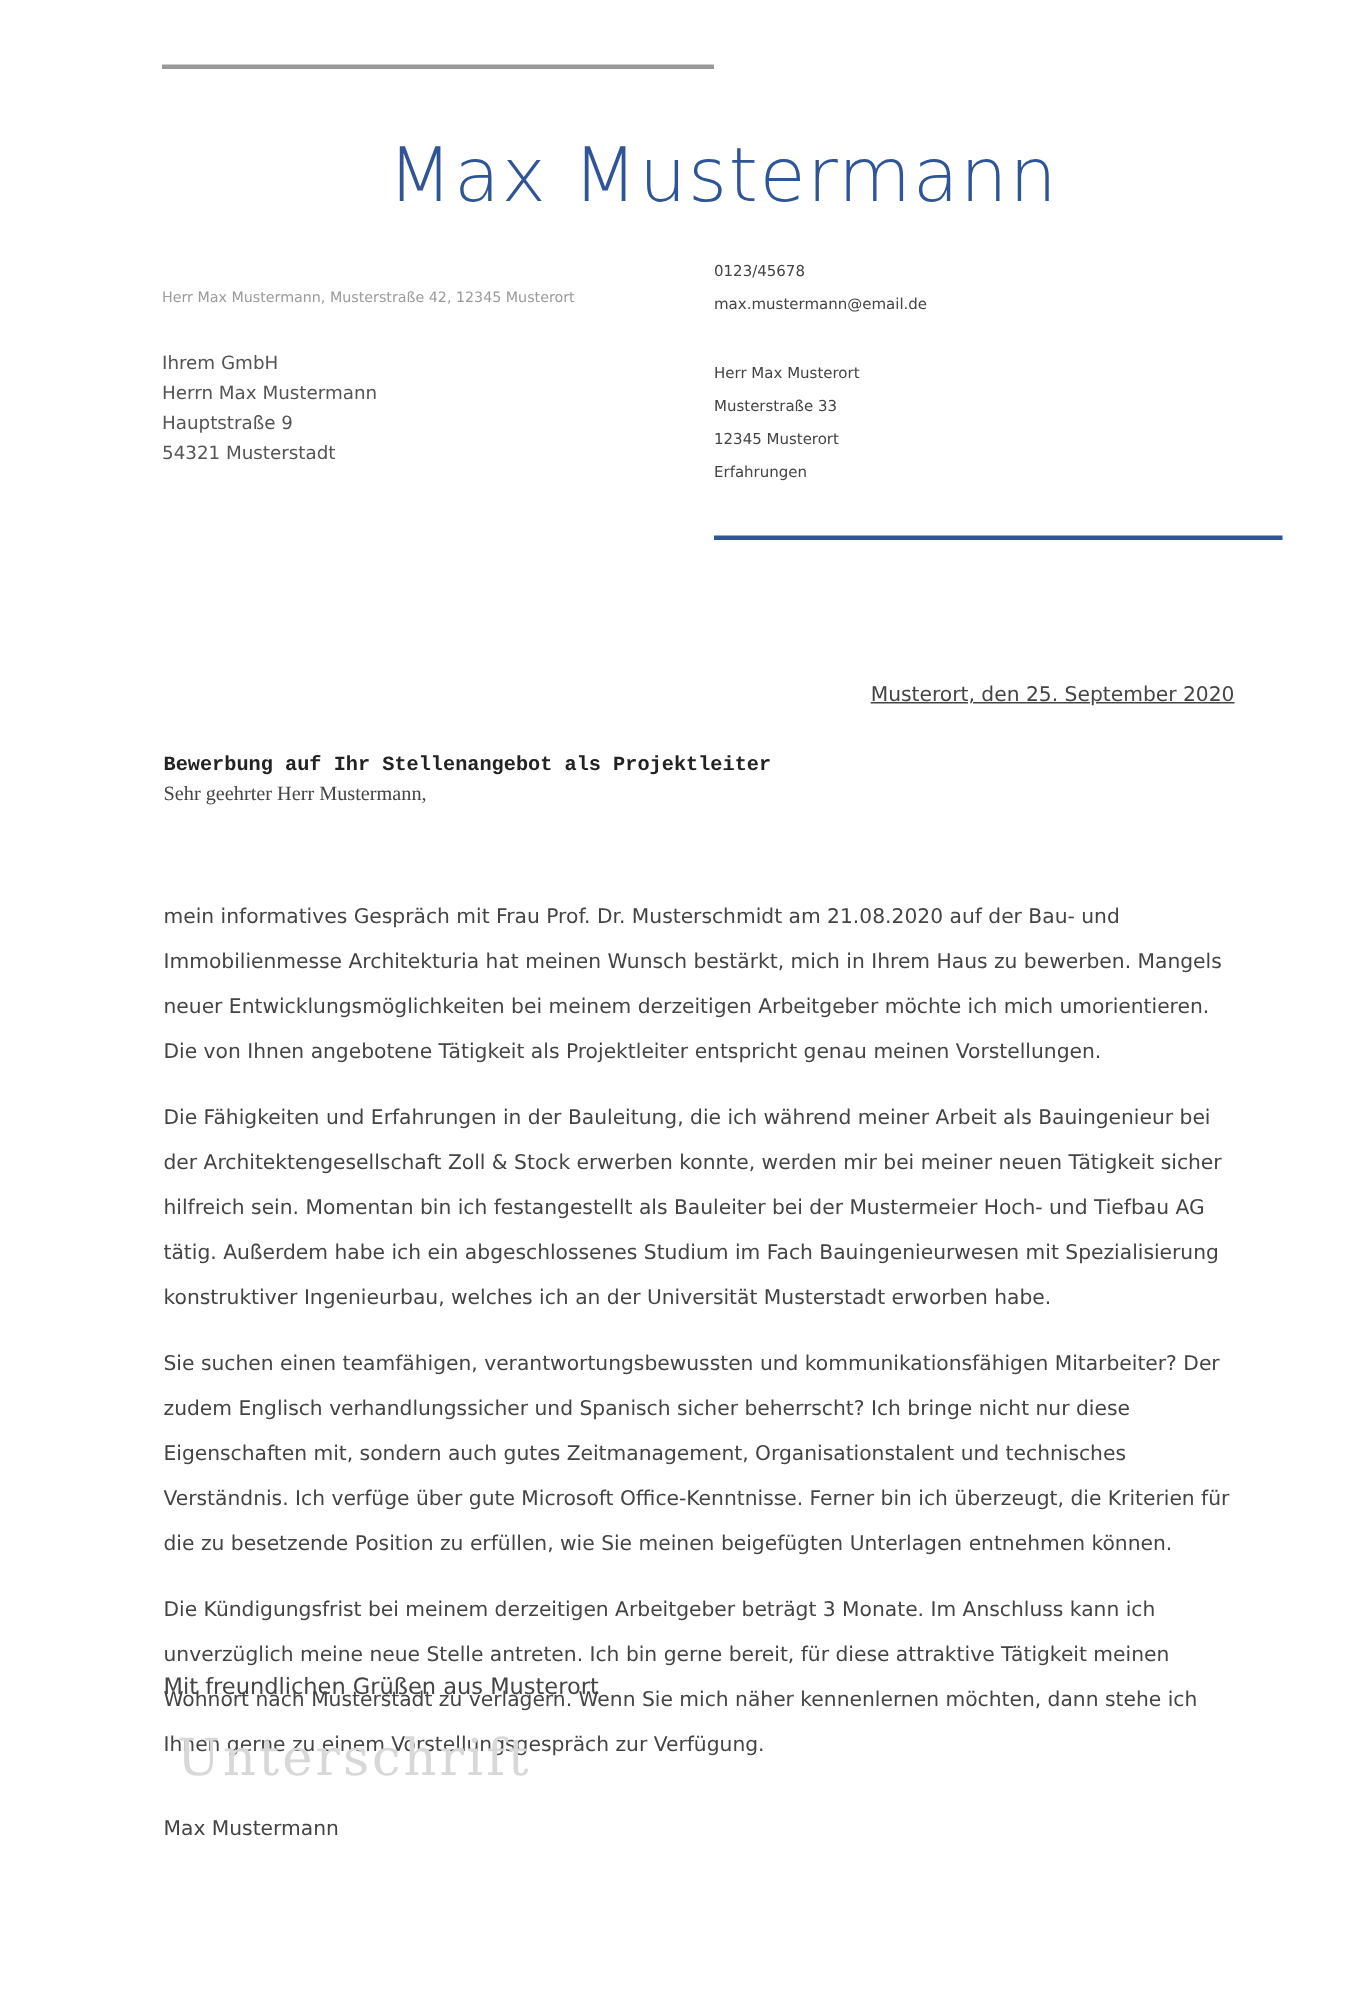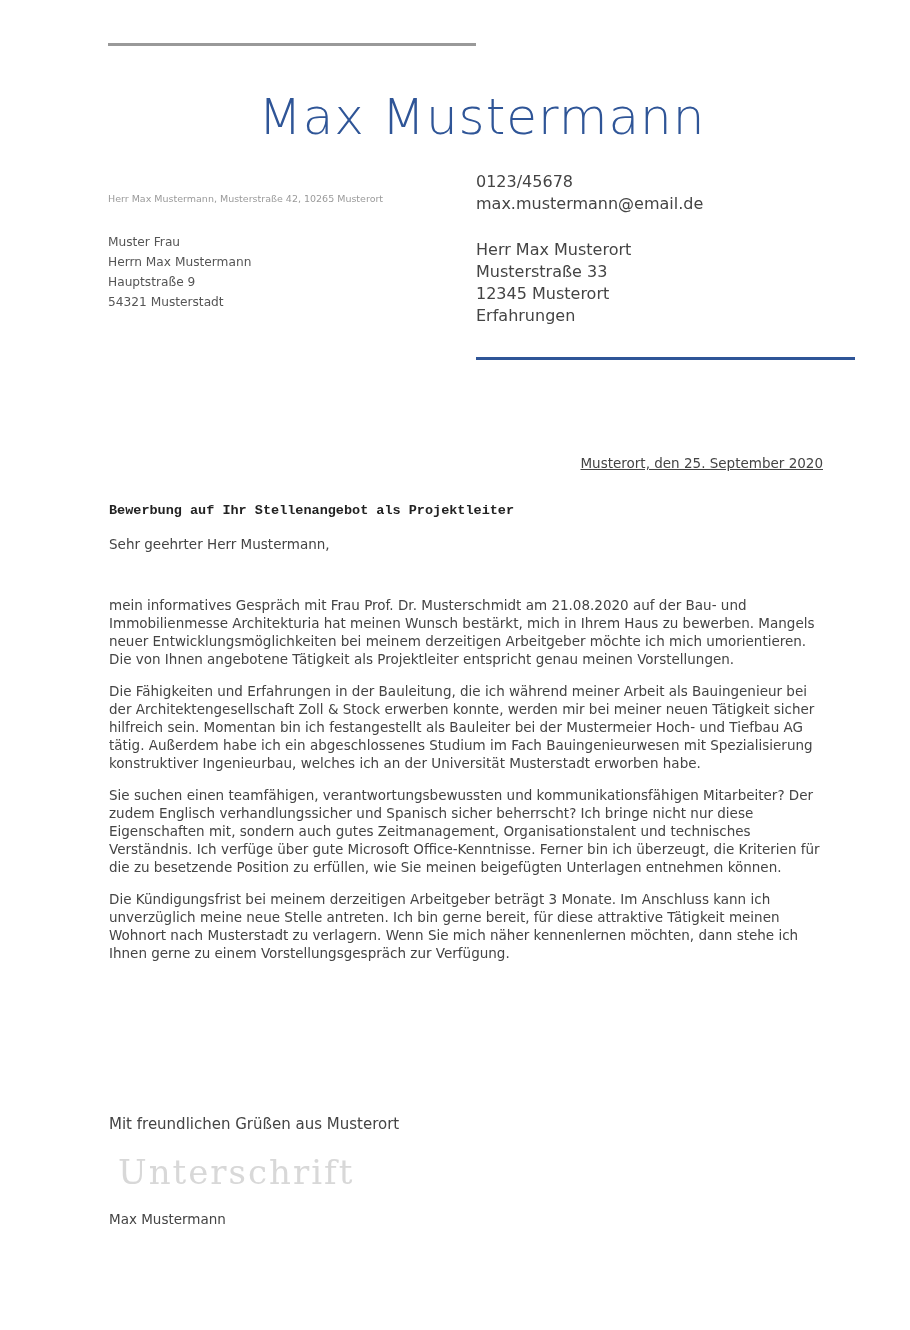--- a/index.html
+++ b/index.html
@@ -5,45 +5,45 @@
     html, body { margin: 0; padding: 0; background: #ffffff; }
     body { width: 910px; height: 1330px; position: relative; overflow: hidden;
       font-family: "DejaVu Sans", sans-serif; color: #3c3c3c; }
     .abs { position: absolute; }
     .top-rule { left: 108px; top: 43px; width: 368px; height: 3px; background: #999999; }
     .name { left: 0; width: 910px; top: 84px; text-align: center; padding-left: 54px; box-sizing: border-box;
       font-size: 50px; font-weight: 300; letter-spacing: 1px; color: #2f5597; line-height: 66px; }
     .sender-line { left: 108px; top: 193px; font-size: 9.5px; color: #9a9a9a; white-space: nowrap; }
     .recipient { left: 108px; top: 232px; font-size: 12.2px; line-height: 20px; color: #555; }
     .recipient div { white-space: nowrap; }
-    .contact { left: 476px; top: 171px; font-size: 16px; line-height: 22px; color: #444; }
+    .contact { left: 476px; top: 171px; font-size: 10px; line-height: 22px; color: #444; }
     .contact div { white-space: nowrap; }
     .contact .gap { height: 24px; }
     .blue-rule { left: 476px; top: 357px; width: 379px; height: 3px; background: #2f5597; }
     .date { right: 87px; top: 455px; font-size: 13.5px; color: #444; white-space: nowrap; text-decoration: underline; }
     .subject { left: 109px; top: 503px; font-size: 13.5px; font-weight: bold; color: #222; white-space: nowrap; font-family: Liberation Mono, monospace; }
-    .salutation { left: 109px; top: 536px; font-size: 13.5px; color: #444; white-space: nowrap; }
-    .body-text { left: 109px; top: 596px; width: 712px; font-size: 13.5px; line-height: 18px; color: #444; }
+    .salutation { left: 109px; top: 521px; font-size: 13.5px; color: #444; white-space: nowrap; font-family: Liberation Serif, serif; }
+    .body-text { left: 109px; top: 596px; width: 712px; font-size: 13.5px; line-height: 30px; color: #444; }
     .body-text p { margin: 0 0 14px 0; }
     .closing { left: 109px; top: 1115px; font-size: 15px; color: #444; white-space: nowrap; }
     .signature { left: 118px; top: 1152px; font-size: 34px; color: #d8d8d8;
       font-family: "DejaVu Serif", serif; letter-spacing: 2px; white-space: nowrap; }
     .signer { left: 109px; top: 1211px; font-size: 13.5px; color: #444; white-space: nowrap; }
   </style>
 </head>
 <body>
 
 <div class="abs top-rule"></div>
 
 <div class="abs name">Max Mustermann</div>
 
-<div class="abs sender-line">Herr Max Mustermann, Musterstraße 42, 10265 Musterort</div>
+<div class="abs sender-line">Herr Max Mustermann, Musterstraße 42, 12345 Musterort</div>
 
 <div class="abs recipient">
-  <div>Muster Frau</div>
+  <div>Ihrem GmbH</div>
   <div>Herrn Max Mustermann</div>
   <div>Hauptstraße 9</div>
   <div>54321 Musterstadt</div>
 </div>
 
 <div class="abs contact">
   <div>0123/45678</div>
   <div>max.mustermann@email.de</div>
   <div class="gap"></div>
   <div>Herr Max Musterort</div>

